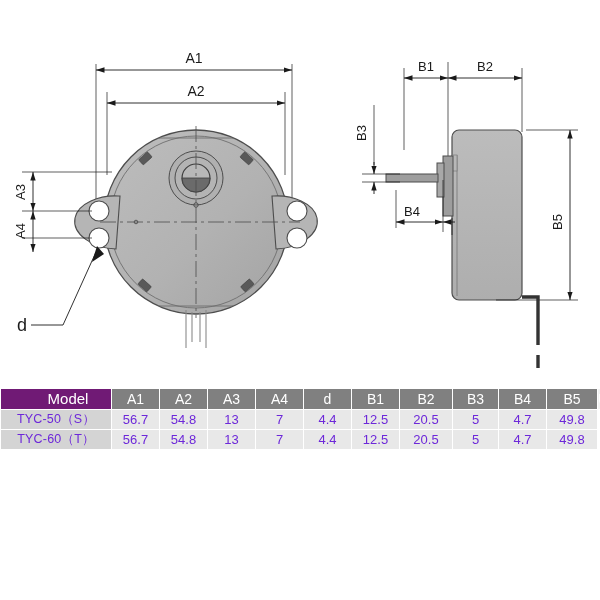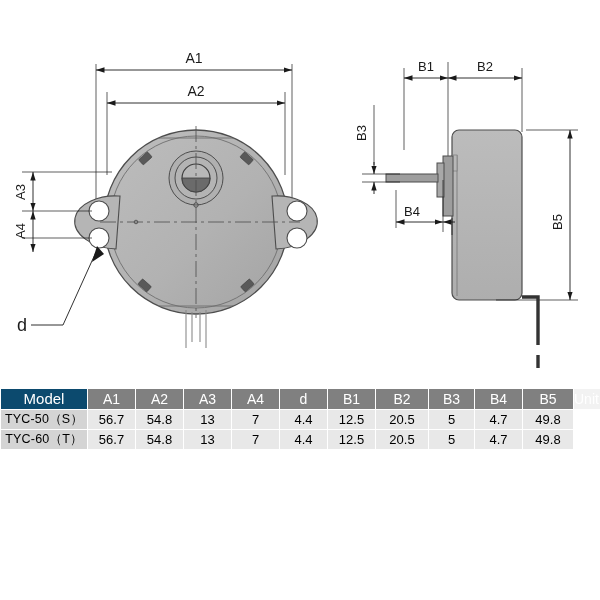--- a/index.html
+++ b/index.html
@@ -40,35 +40,36 @@
     table-layout: fixed;
   }
   table.spec th, table.spec td {
     border: 1px solid #ffffff;
     text-align: center;
     font-weight: normal;
     padding: 0;
     height: 19px;
     line-height: 19px;
     font-size: 13px;
-    color: #000000;
+    color: #6d28d9;
     white-space: nowrap;
     overflow: hidden;
   }
   table.spec thead th {
     background: #808080;
     color: #ffffff;
     font-size: 14px;
     height: 20px;
     line-height: 20px;
   }
   table.spec thead th.model-head {
-    background: #0c4a6e;
+    background: #701a75;
     color: #ffffff;
     font-size: 15px;
+    padding-left: 24px;
   }
   table.spec tbody td {
     background: #e8e8e8;
   }
   table.spec tbody td.model-cell {
     background: #d4d4d4;
     font-size: 12.5px;
     letter-spacing: 0.2px;
   }
   td.unit-cell, th.unit-cell {

